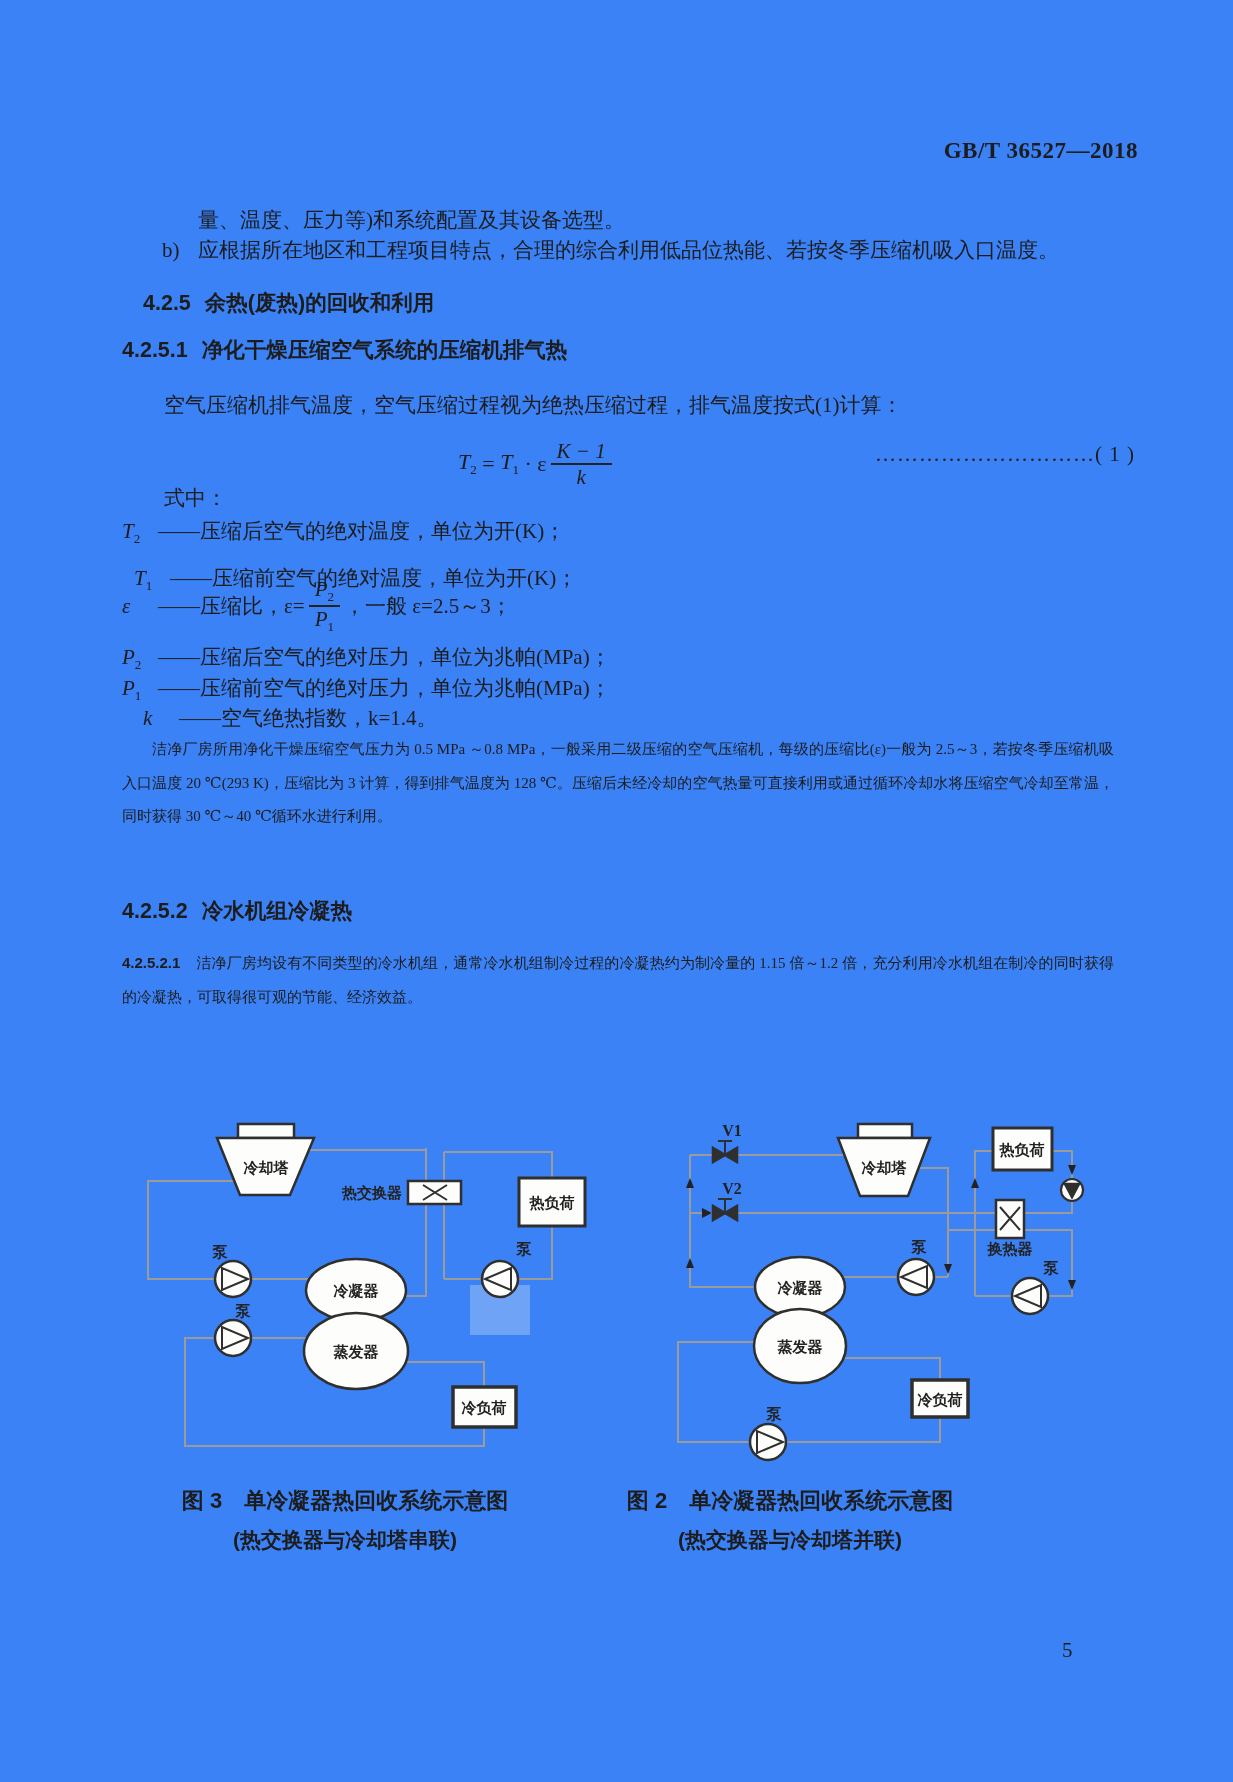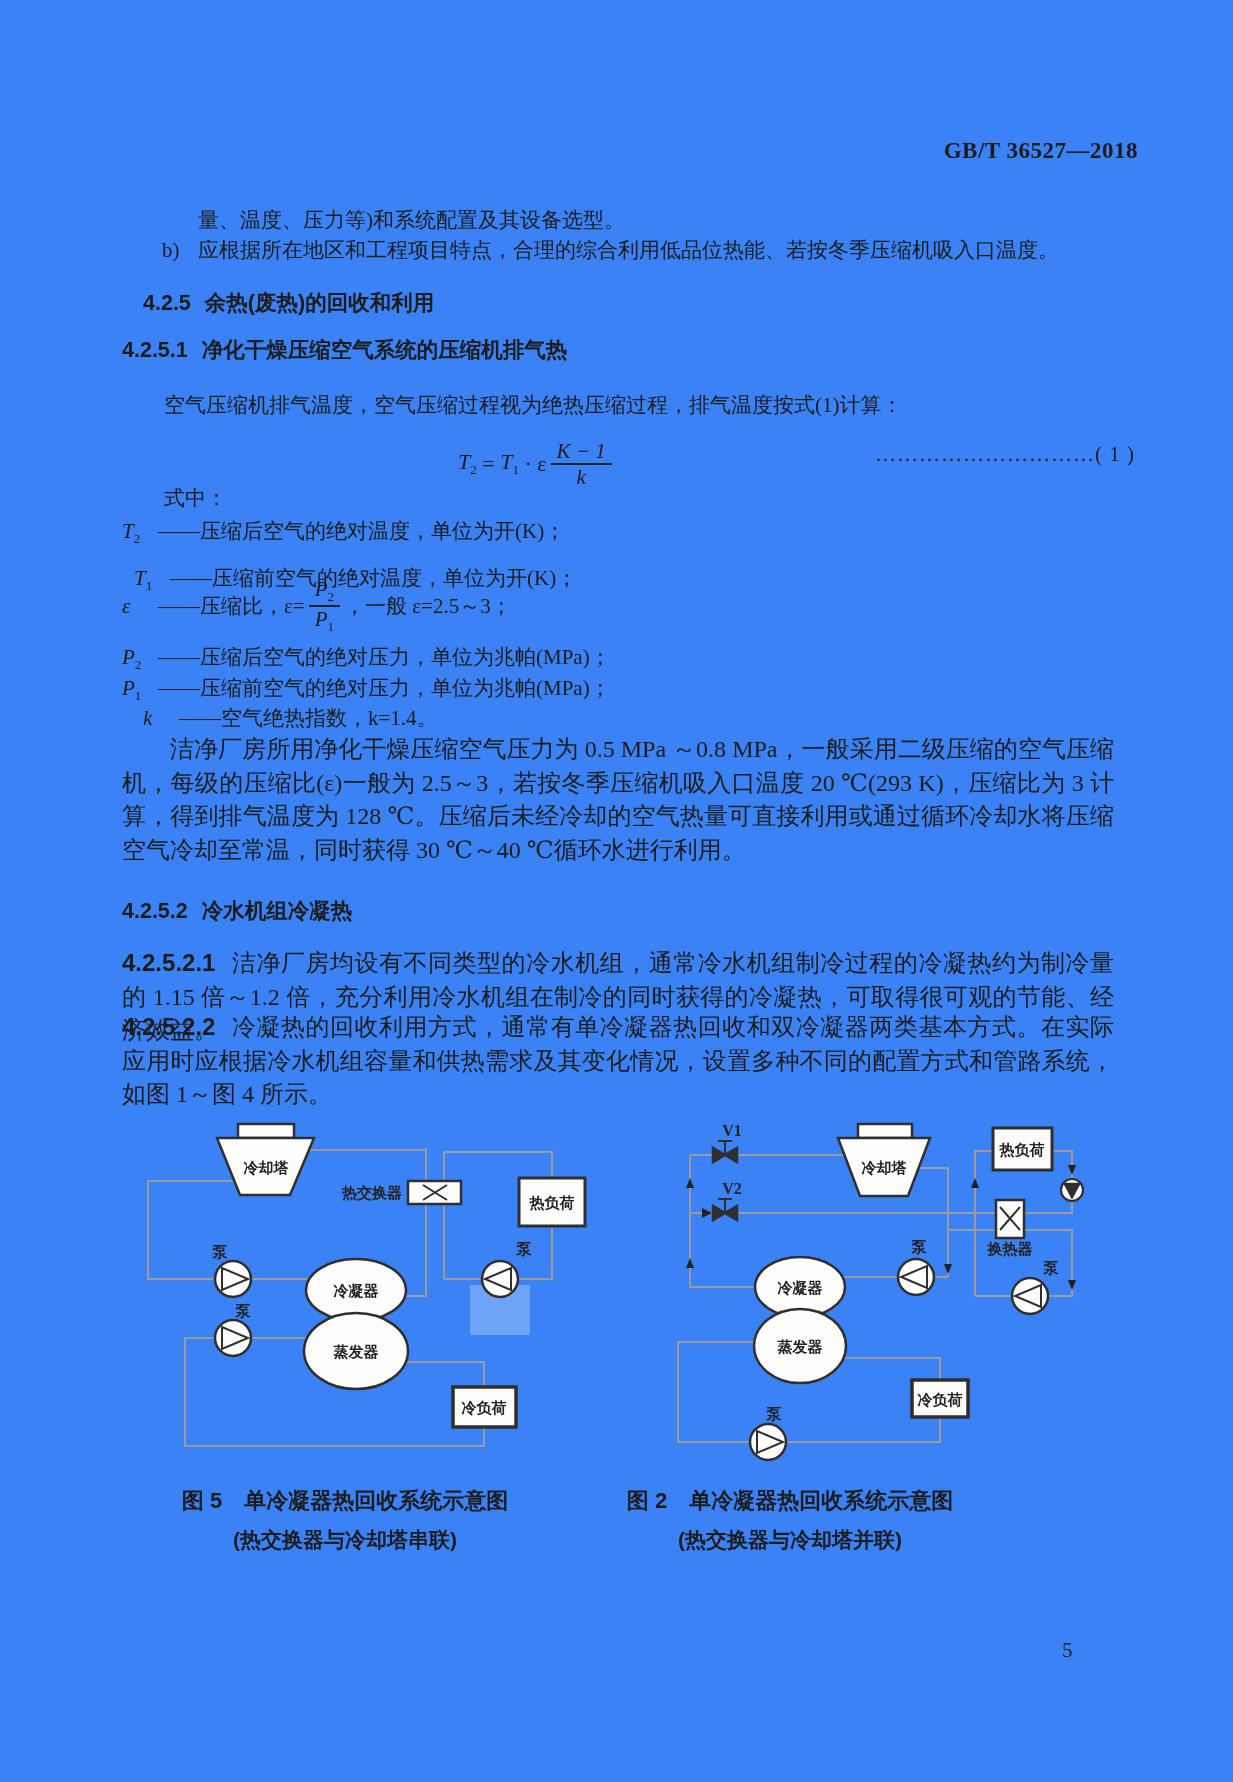--- a/index.html
+++ b/index.html
@@ -23,21 +23,21 @@
   .frac{display:inline-flex;flex-direction:column;text-align:center;vertical-align:middle;margin:12px 4px;font-size:21px;line-height:1.05;}
   .frac .num{display:block;border-bottom:2px solid #222;padding:0 6px 1px 6px;}
   .frac .den{display:block;padding-top:1px;}
   .f-tail{position:absolute;right:0;top:14px;font-size:21px;letter-spacing:1px;white-space:nowrap;}
   .where-label{top:484px;left:164px;font-size:21px;}
   .def-line{left:122px;font-size:21px;white-space:nowrap;}
   .def-sym{display:inline-block;min-width:36px;font-size:21px;}
   .def-t2{top:517px;} .def-t1{top:564px;margin-left:12px;}
   .def-eps{top:580px;height:52px;display:flex;align-items:center;}
   .def-p2{top:643px;} .def-p1{top:674px;} .def-k{top:704px;margin-left:21px;}
-  .para{left:122px;width:992px;font-size:24px;line-height:33.5px;text-align:justify;}
+  .para{left:122px;width:992px;font-size:15px;line-height:33.5px;text-align:justify;}
   .p-main{top:733px;text-indent:2em;}
   .p42521{top:946px;} .p42522{top:1010px;}
   .pnum-b{font-family:"Liberation Sans","DejaVu Sans",sans-serif;font-weight:bold;margin-right:16px;}
   .fig-svg{position:absolute;top:1090px;}
   .fig1{left:140px;} .fig2{left:660px;}
   .caption{width:420px;text-align:center;font-family:"Liberation Sans","DejaVu Sans",sans-serif;font-weight:bold;}
   .cap-l1{font-size:22px;} .cap-l2{font-size:21px;}
   .cap1-l1{top:1486px;left:135px;} .cap1-l2{top:1526px;left:135px;}
   .cap2-l1{top:1486px;left:580px;} .cap2-l2{top:1526px;left:580px;}
   .pageno{top:1638px;left:1062px;font-size:21px;}
@@ -114,23 +114,20 @@
   <div class="abs para p-main">洁净厂房所用净化干燥压缩空气压力为 0.5 MPa ～0.8 MPa，一般采用二级压缩的空气压缩机，每级的压缩比(ε)一般为 2.5～3，若按冬季压缩机吸入口温度 20 ℃(293 K)，压缩比为 3 计算，得到排气温度为 128 ℃。压缩后未经冷却的空气热量可直接利用或通过循环冷却水将压缩空气冷却至常温，同时获得 30 ℃～40 ℃循环水进行利用。</div>
 
   <div class="abs h1 h4252">
     <span class="hnum">4.2.5.2</span><span>冷水机组冷凝热</span>
   </div>
 
   <div class="abs para p42521">
     <span class="pnum-b">4.2.5.2.1</span><span>洁净厂房均设有不同类型的冷水机组，通常冷水机组制冷过程的冷凝热约为制冷量的 1.15 倍～1.2 倍，充分利用冷水机组在制冷的同时获得的冷凝热，可取得很可观的节能、经济效益。</span>
   </div>
 
-  <div class="abs para p42522">
-    <span class="pnum-b">4.2.5.2.2</span><span>冷凝热的回收利用方式，通常有单冷凝器热回收和双冷凝器两类基本方式。在实际应用时应根据冷水机组容量和供热需求及其变化情况，设置多种不同的配置方式和管路系统，如图 1～图 4 所示。</span>
-  </div>
 
   <svg class="fig-svg fig1" width="460" height="400" viewBox="0 0 460 400">
 
     <g stroke="#9b9b9b" stroke-width="2" fill="none">
       <path d="M169,60 H286"></path>
       <path d="M286,58 V206 H266"></path>
       <path d="M94,91 H8 V189 H75"></path>
       <path d="M111,189 H170"></path>
       <path d="M304,62 V189"></path>
       <path d="M304,62 H412 V88"></path>
@@ -238,20 +235,20 @@
       <text x="350" y="164" text-anchor="middle">换热器</text>
       <text x="140" y="203" text-anchor="middle">冷凝器</text>
       <text x="140" y="262" text-anchor="middle">蒸发器</text>
       <text x="280" y="315" text-anchor="middle">冷负荷</text>
       <text x="259" y="162" text-anchor="middle">泵</text>
       <text x="391" y="183" text-anchor="middle">泵</text>
       <text x="114" y="329" text-anchor="middle">泵</text>
     </g>
   </svg>
 
-  <div class="abs caption cap-l1 cap1-l1">图 5　单冷凝器热回收系统示意图</div>
+  <div class="abs caption cap-l1 cap1-l1">图 3　单冷凝器热回收系统示意图</div>
   <div class="abs caption cap-l2 cap1-l2">(热交换器与冷却塔串联)</div>
   <div class="abs caption cap-l1 cap2-l1">图 2　单冷凝器热回收系统示意图</div>
   <div class="abs caption cap-l2 cap2-l2">(热交换器与冷却塔并联)</div>
 
   <div class="abs pageno">5</div>
 
 </div>
 
 </body></html>

